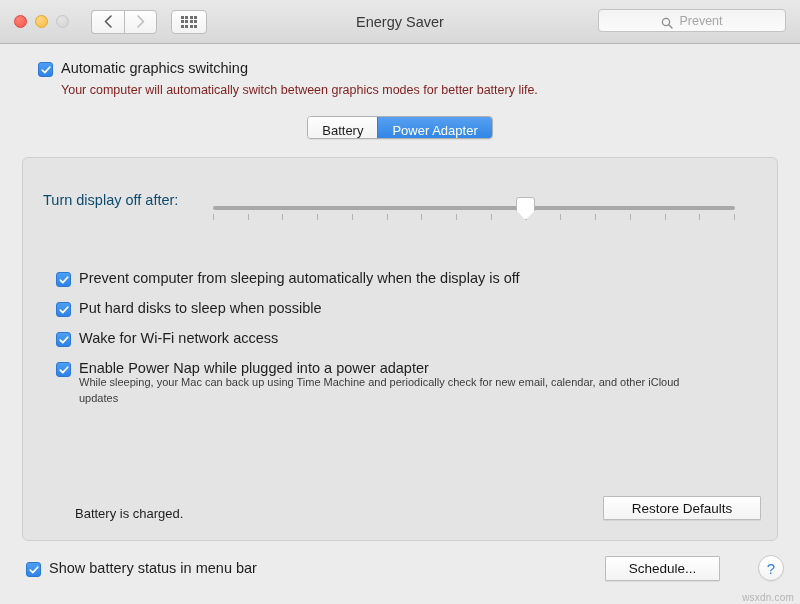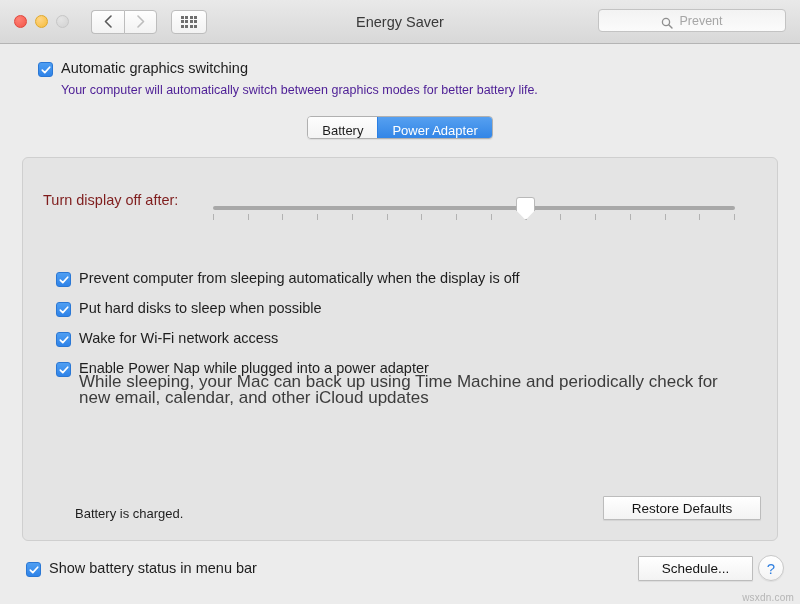--- a/index.html
+++ b/index.html
@@ -85,21 +85,21 @@
     flex: 0 0 auto;
     width: 15px; height: 15px; border-radius: 3px;
     background: linear-gradient(to bottom, #4e9ef2, #2f83e8);
     border: 1px solid #2a77d4;
     display: flex; align-items: center; justify-content: center;
     margin-top: 2px;
   }
   .cb svg { display: block; }
 
   .cb-label { margin-left: 8px; font-size: 14.5px; color: #1e1e1e; line-height: 17px; }
-  .sub-text { margin-left: 23px; margin-top: 5px; font-size: 12.5px; color: #4c1d95; line-height: 16px; }
+  .sub-text { margin-left: 23px; margin-top: 5px; font-size: 12.5px; color: #7f1d1d; line-height: 16px; }
 
   
   .tabwrap { display: flex; justify-content: center; margin-top: 18px; }
   .tabs {
     display: flex;
     border: 1px solid #b0b0b0;
     border-radius: 4px;
     overflow: hidden;
     box-shadow: 0 1px 1px rgba(0,0,0,0.07);
     height: 23px;
@@ -127,21 +127,21 @@
     background: #e4e4e4;
     border: 1px solid #cfcfcf;
     border-radius: 6px;
   }
 
   
   .sliderrow {
     position: absolute; left: 20px; top: 34px;
     display: flex; align-items: center;
   }
-  .sliderlabel { font-size: 14.5px; color: #7f1d1d; }
+  .sliderlabel { font-size: 14.5px; color: #0c4a6e; }
 
   .track {
     position: absolute;
     left: 190px; top: 48px;
     width: 522px; height: 4px;
     background: #a8a8a8;
     border-radius: 2px;
   }
   .ticks {
     position: absolute;
@@ -176,21 +176,21 @@
   }
 
   
   .cblist { position: absolute; left: 33px; top: 112px; }
   .cblist .item { display: flex; align-items: flex-start; margin-bottom: 13px; }
   .cblist .item .cb-label { font-size: 14.5px; }
 
   .napnote {
     position: absolute; left: 56px; top: 216px;
     width: 640px;
-    font-size: 17px; color: #3c3c3c; line-height: 16px;
+    font-size: 11px; color: #3c3c3c; line-height: 16px;
   }
 
   .batterystatus {
     position: absolute; left: 52px; top: 348px;
     font-size: 13px; color: #1e1e1e;
   }
 
   .pushbtn {
     background: linear-gradient(to bottom, #ffffff, #f3f3f3);
     border: 1px solid #bcbcbc;
@@ -209,21 +209,21 @@
   
   .footer {
     position: absolute;
     left: 0; top: 549px; width: 800px; height: 55px;
   }
   .footer-cb {
     position: absolute; left: 26px; top: 11px;
     display: flex; align-items: flex-start;
   }
   .schedulebtn {
-    position: absolute; right: 47px; top: 7px;
+    position: absolute; right: 80px; top: 7px;
     width: 115px; height: 25px;
   }
   .helpbtn {
     position: absolute; right: 16px; top: 6px;
     width: 26px; height: 26px;
     border-radius: 50%;
     background: linear-gradient(to bottom, #ffffff, #f4f4f4);
     border: 1px solid #c8c8c8;
     display: flex; align-items: center; justify-content: center;
     font-size: 15px; color: #2f7fe0;

